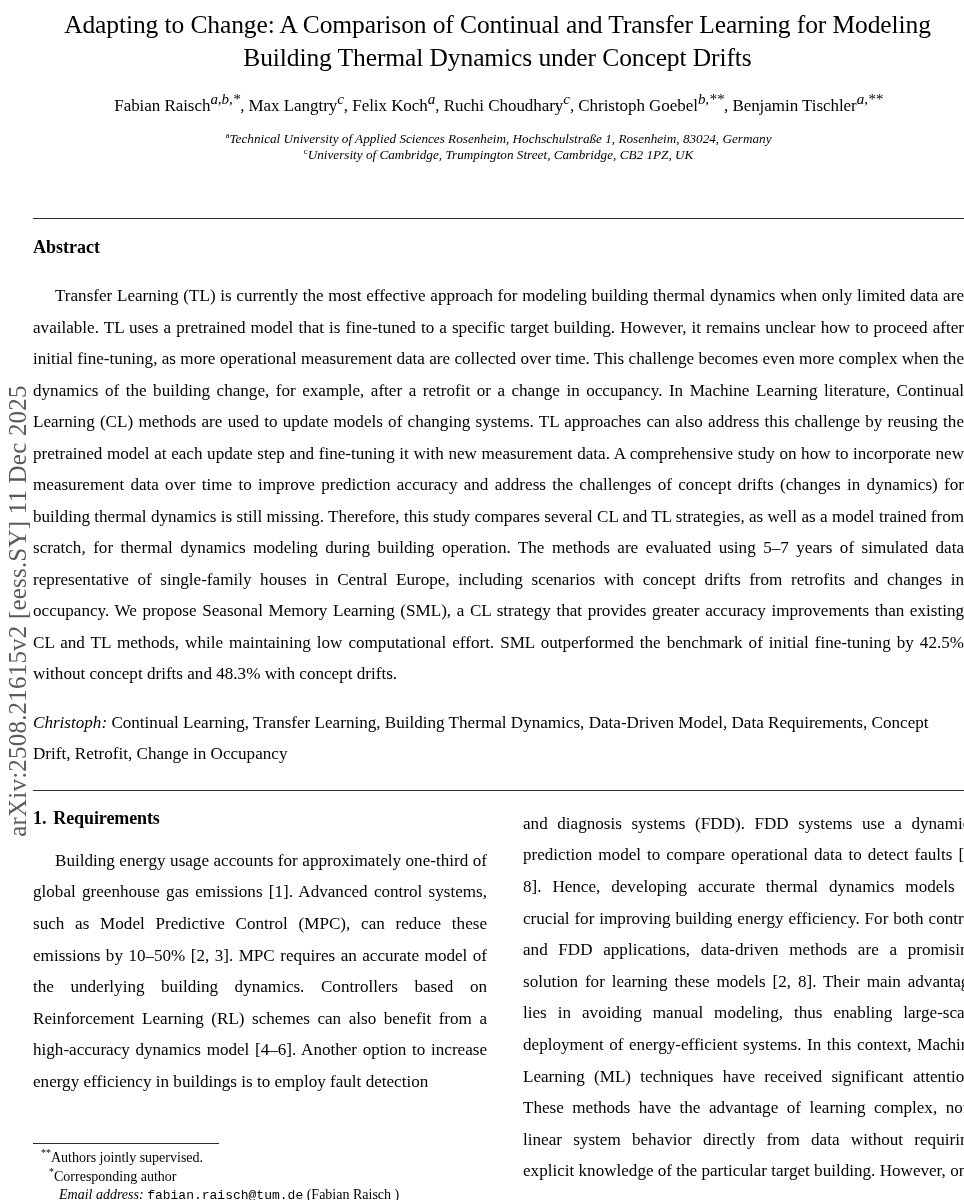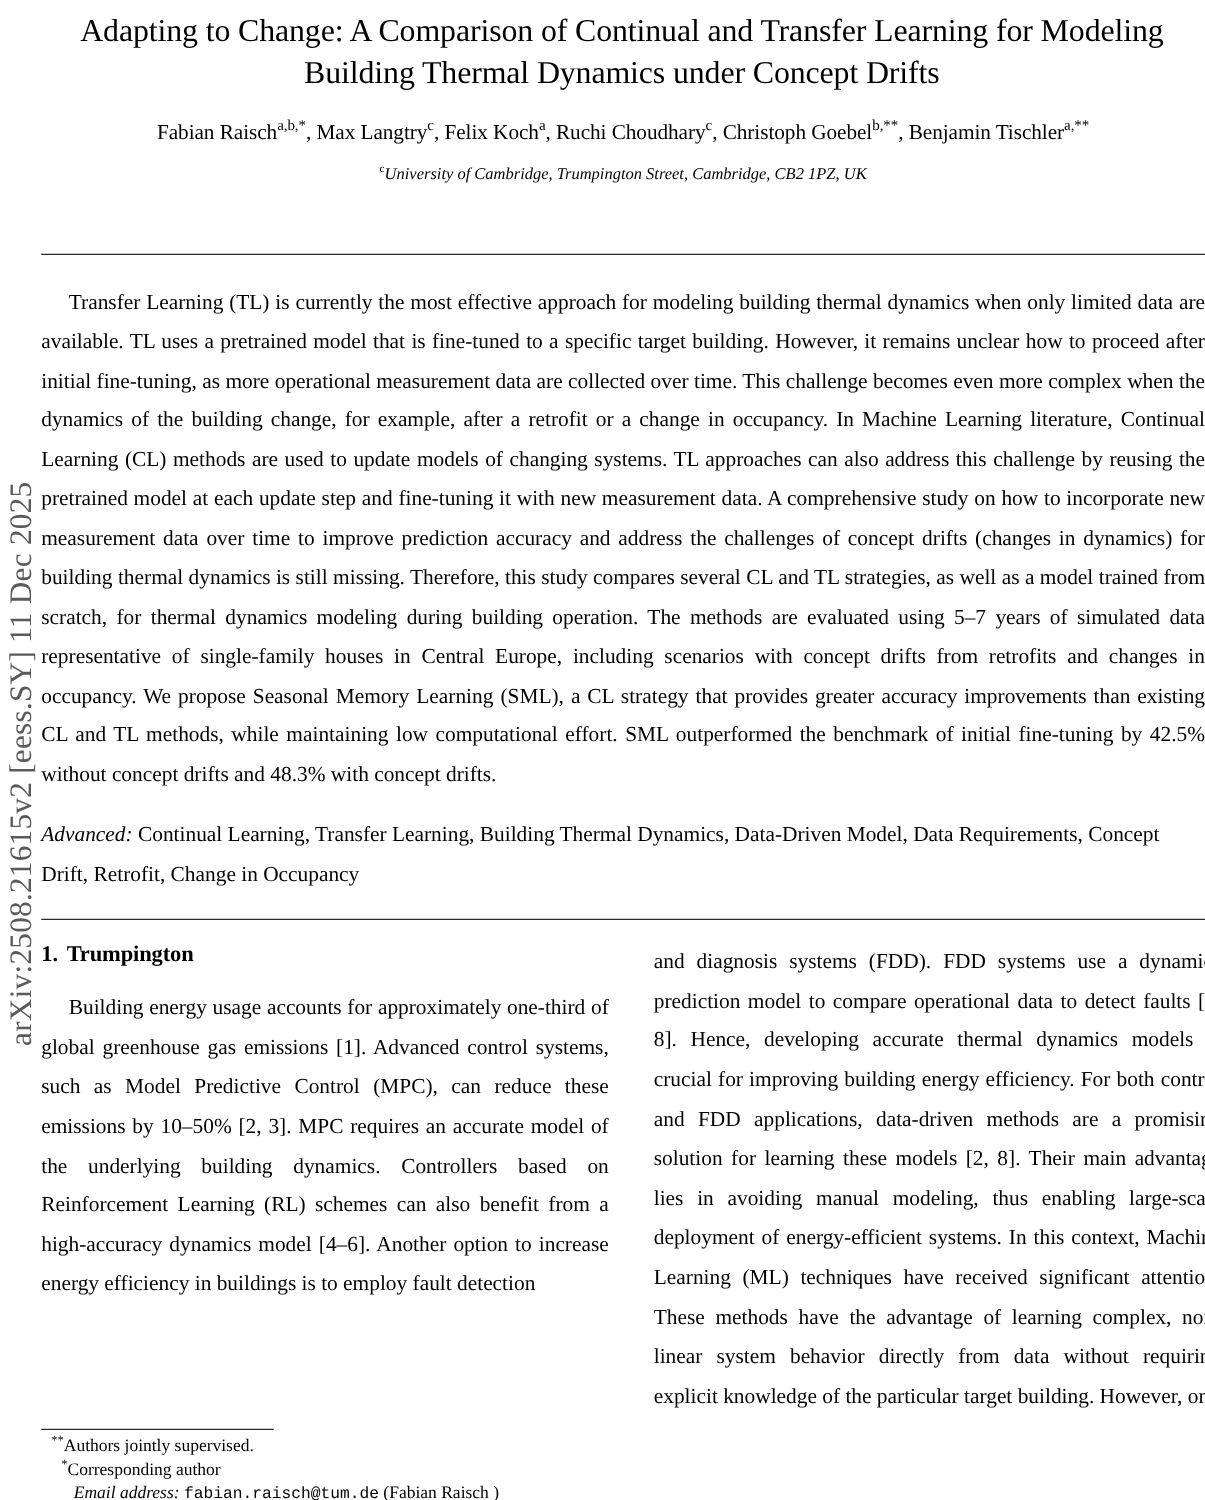--- a/index.html
+++ b/index.html
@@ -60,23 +60,24 @@
 
   
   .authors {
     text-align: center;
     font-size: 17px;
     line-height: 22px;
     margin-top: 21px;
     letter-spacing: -0.05px;
   }
   .authors sup {
-    font-size: 12px;
+    font-size: 15px;
     vertical-align: super;
     line-height: 0;
+    font-style: italic;
   }
 
   
   .affiliations {
     text-align: center;
     font-style: italic;
     font-size: 13.2px;
     line-height: 15.6px;
     margin-top: 14px;
   }
@@ -199,39 +200,41 @@
 
   <div class="content">
 
     <h1 class="title">Adapting to Change: A Comparison of Continual and Transfer Learning for Modeling Building Thermal Dynamics under Concept Drifts</h1>
 
     <div class="authors">
       <span><span>Fabian Raisch</span><sup>a,b,*</sup></span><span>, </span><span><span>Max Langtry</span><sup>c</sup></span><span>, </span><span><span>Felix Koch</span><sup>a</sup></span><span>, </span><span><span>Ruchi Choudhary</span><sup>c</sup></span><span>, </span><span><span>Christoph Goebel</span><sup>b,**</sup></span><span>, </span><span><span>Benjamin Tischler</span><sup>a,**</sup></span>
     </div>
 
     <div class="affiliations">
+      <span class="aff"><sup>a</sup><span>Technical University of Applied Sciences Rosenheim, Hochschulstraße 1, Rosenheim, 83024, Germany</span></span>
       <span class="aff"><sup>c</sup><span>University of Cambridge, Trumpington Street, Cambridge, CB2 1PZ, UK</span></span>
     </div>
 
     <hr class="rule rule-top">
 
+    <div class="abstract-head">Abstract</div>
 
     <p class="abstract-body">Transfer Learning (TL) is currently the most effective approach for modeling building thermal dynamics when only limited data are available. TL uses a pretrained model that is fine-tuned to a specific target building. However, it remains unclear how to proceed after initial fine-tuning, as more operational measurement data are collected over time. This challenge becomes even more complex when the dynamics of the building change, for example, after a retrofit or a change in occupancy. In Machine Learning literature, Continual Learning (CL) methods are used to update models of changing systems. TL approaches can also address this challenge by reusing the pretrained model at each update step and fine-tuning it with new measurement data. A comprehensive study on how to incorporate new measurement data over time to improve prediction accuracy and address the challenges of concept drifts (changes in dynamics) for building thermal dynamics is still missing. Therefore, this study compares several CL and TL strategies, as well as a model trained from scratch, for thermal dynamics modeling during building operation. The methods are evaluated using 5–7 years of simulated data representative of single-family houses in Central Europe, including scenarios with concept drifts from retrofits and changes in occupancy. We propose Seasonal Memory Learning (SML), a CL strategy that provides greater accuracy improvements than existing CL and TL methods, while maintaining low computational effort. SML outperformed the benchmark of initial fine-tuning by 42.5% without concept drifts and 48.3% with concept drifts.</p>
 
     <div class="keywords">
-      <span class="kw-label">Advanced:</span>
+      <span class="kw-label">Christoph:</span>
       <span>Continual Learning, Transfer Learning, Building Thermal Dynamics, Data-Driven Model, Data Requirements, Concept Drift, Retrofit, Change in Occupancy</span>
     </div>
 
     <hr class="rule rule-bottom">
 
     <div class="columns">
       <div class="col col-left">
         <div class="section-head">
-          <span class="num">1.</span><span>Trumpington</span>
+          <span class="num">1.</span><span>Requirements</span>
         </div>
         <p class="body-par">Building energy usage accounts for approximately one-third of global greenhouse gas emissions [1]. Advanced control systems, such as Model Predictive Control (MPC), can reduce these emissions by 10–50% [2, 3]. MPC requires an accurate model of the underlying building dynamics. Controllers based on Reinforcement Learning (RL) schemes can also benefit from a high-accuracy dynamics model [4–6]. Another option to increase energy efficiency in buildings is to employ fault detection</p>
       </div>
       <div class="col col-right">
         <p class="body-par cont">and diagnosis systems (FDD). FDD systems use a dynamics prediction model to compare operational data to detect faults [7, 8]. Hence, developing accurate thermal dynamics models is crucial for improving building energy efficiency. For both control and FDD applications, data-driven methods are a promising solution for learning these models [2, 8]. Their main advantage lies in avoiding manual modeling, thus enabling large-scale deployment of energy-efficient systems. In this context, Machine Learning (ML) techniques have received significant attention. These methods have the advantage of learning complex, non-linear system behavior directly from data without requiring explicit knowledge of the particular target building. However, one</p>
       </div>
     </div>
 
   </div>
 

